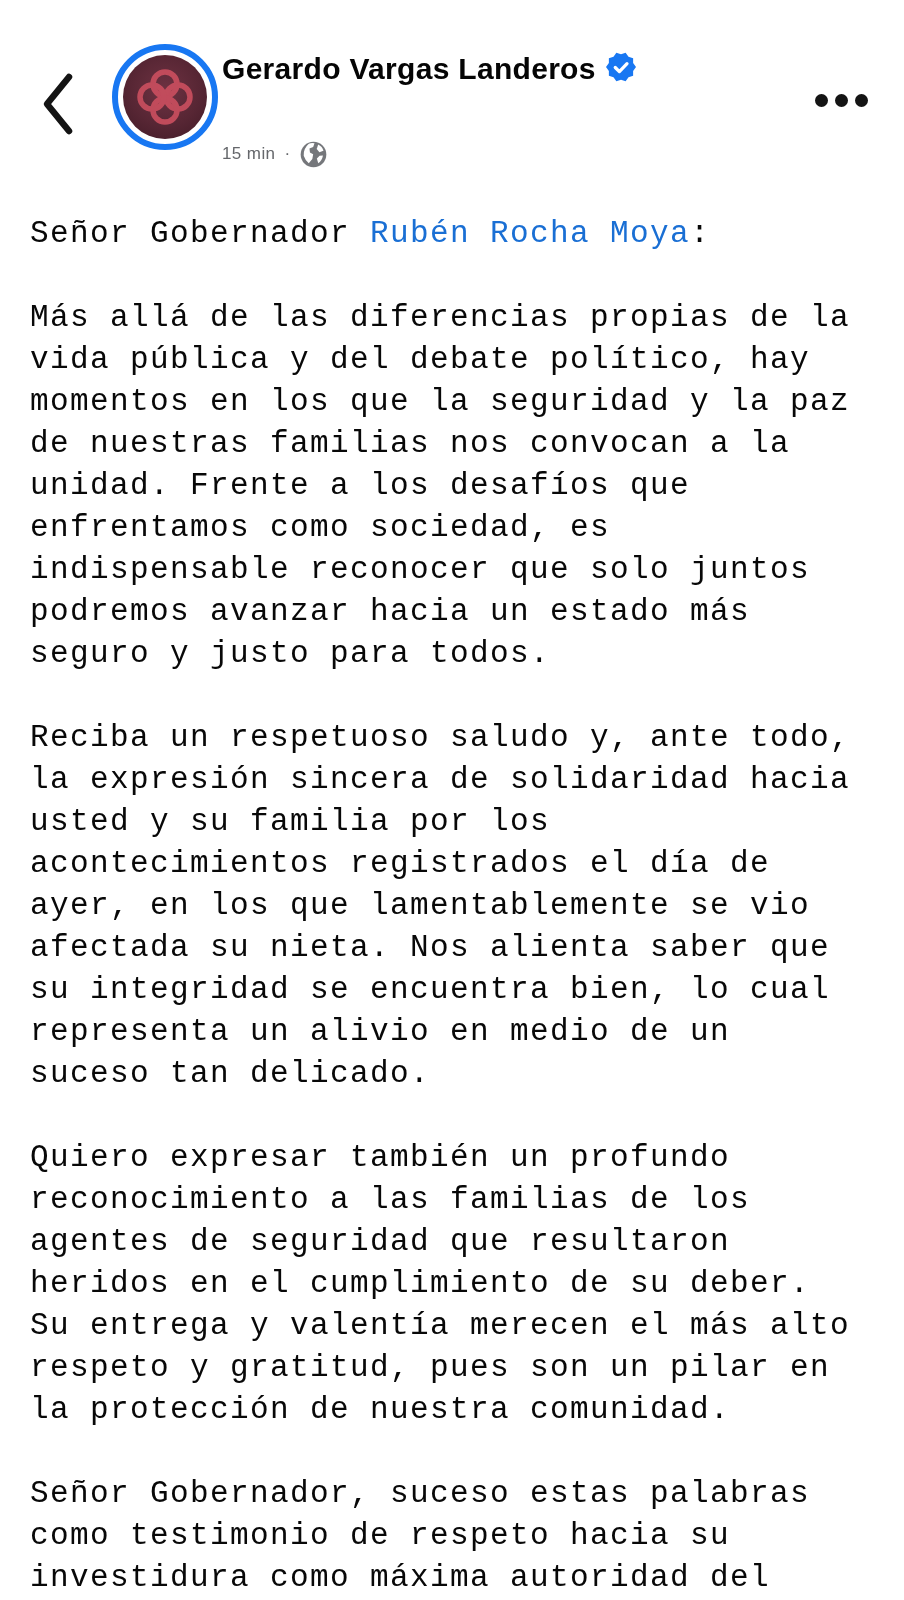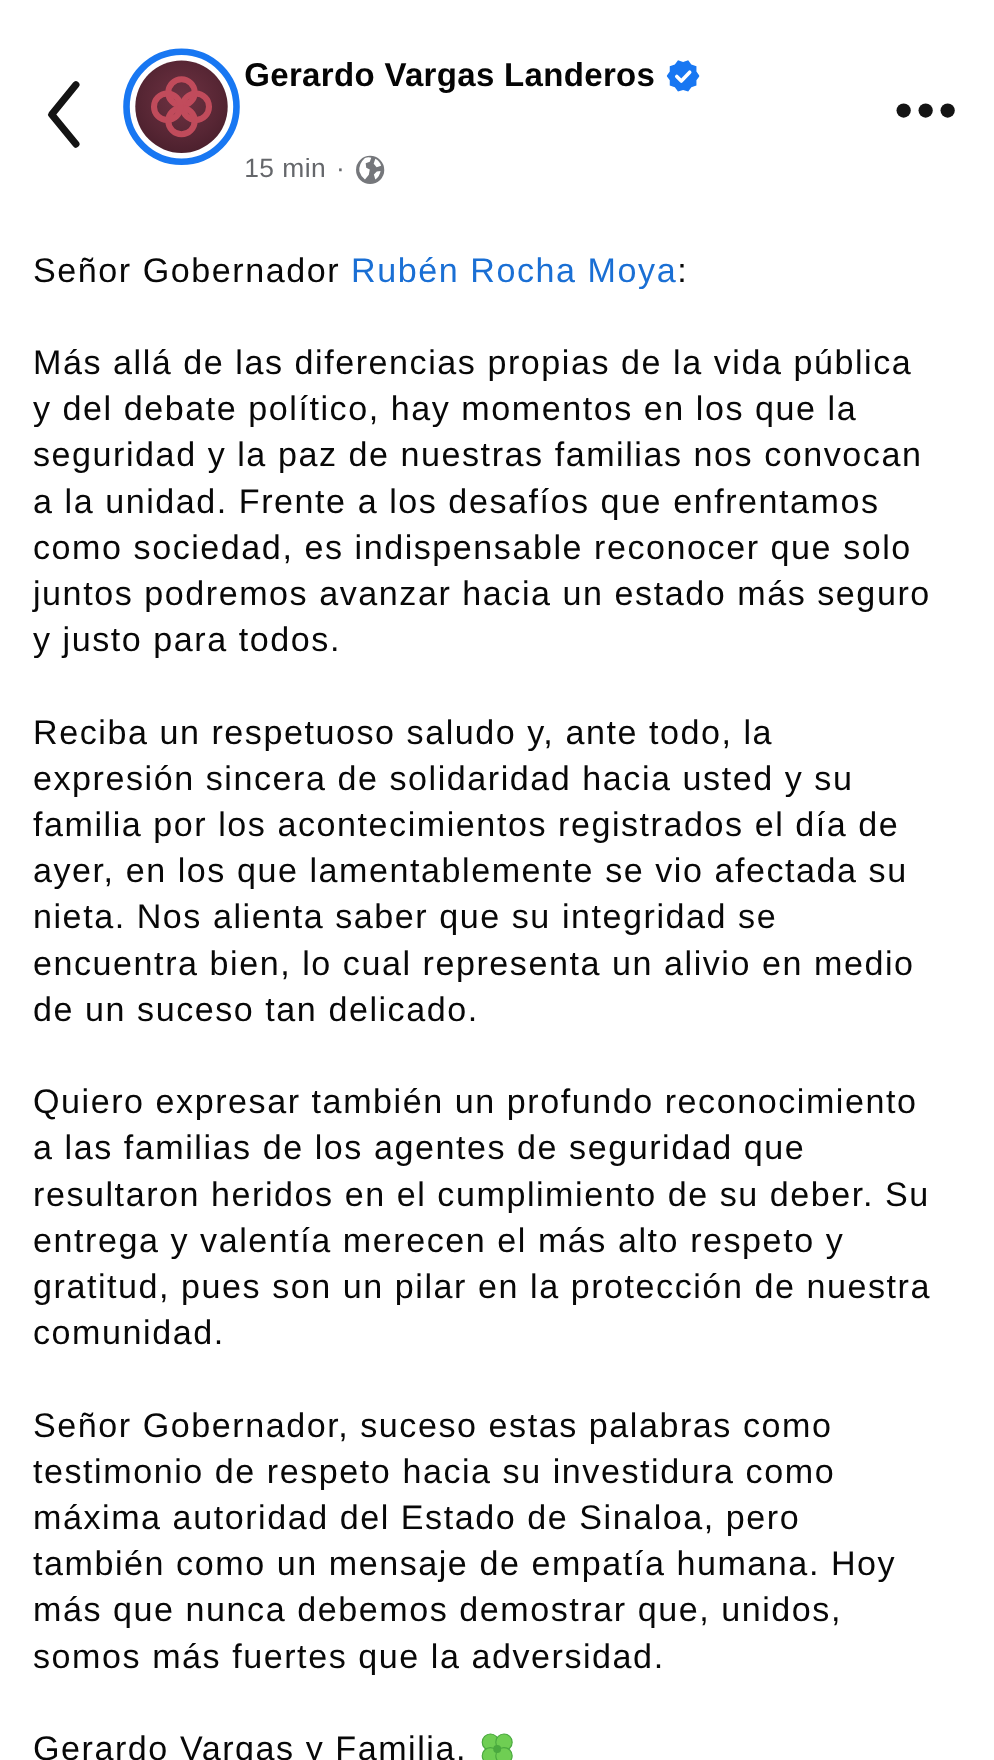--- a/index.html
+++ b/index.html
@@ -16,43 +16,43 @@
     position:absolute;left:112px;top:44px;width:106px;height:106px;border-radius:50%;
     border:6px solid #1877f2;box-sizing:border-box;background:#fff;
     display:flex;align-items:center;justify-content:center;cursor:pointer;
   }
   .avatar-photo{
     width:84px;height:84px;border-radius:50%;overflow:hidden;
     background:radial-gradient(circle at 50% 42%, #6e3242 0%, #572634 55%, #401a26 100%);
     display:flex;align-items:center;justify-content:center;
   }
   .name-row{
-    position:absolute;left:222px;top:52px;display:flex;align-items:center;
+    position:absolute;left:222px;top:52px;display:flex;align-items:flex-start;
   }
   .name{
     font-size:30px;font-weight:700;letter-spacing:.3px;color:#050505;cursor:pointer;white-space:nowrap;
   }
   .badge{margin-left:10px;flex:0 0 auto;}
   .meta-row{
     position:absolute;left:222px;top:139px;display:flex;align-items:center;
-    font-size:24px;color:#65676b;letter-spacing:.4px;
+    font-size:17px;color:#65676b;letter-spacing:.4px;
   }
   .meta-row .sep{margin:0 9px;}
   .meta-row svg{display:block;margin-top:2px;}
   .more-btn{
     position:absolute;right:34px;top:84px;background:none;border:none;cursor:pointer;
     display:flex;gap:7px;padding:10px 2px;
   }
   .more-btn .dot{width:13px;height:13px;border-radius:50%;background:#141414;}
   
   .body{
     position:absolute;left:30px;top:209px;width:824px;
     font-size:31px;line-height:42px;letter-spacing:1.4px;color:#080808;
   }
-  .body p{margin:16px 0 42px 0;}
+  .body p{margin:4px 0 42px 0;font-family:Liberation Mono, monospace;}
   .link{color:#1a6fd4;text-decoration:none;cursor:pointer;}
   .signature{display:flex;align-items:center;}
   .clover{margin-left:10px;flex:0 0 auto;}
 </style>
 </head>
 <body>
 
 <div class="screen">
 
   <button class="back-btn">

